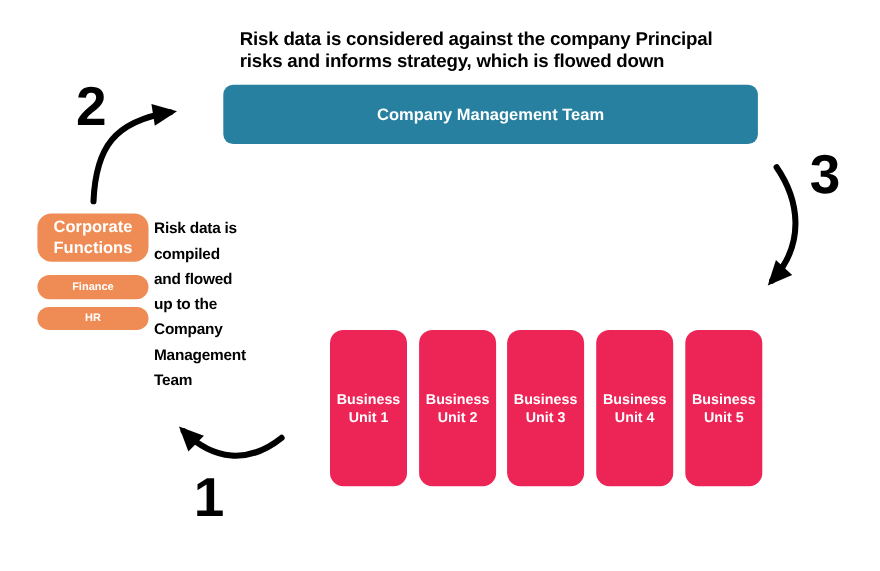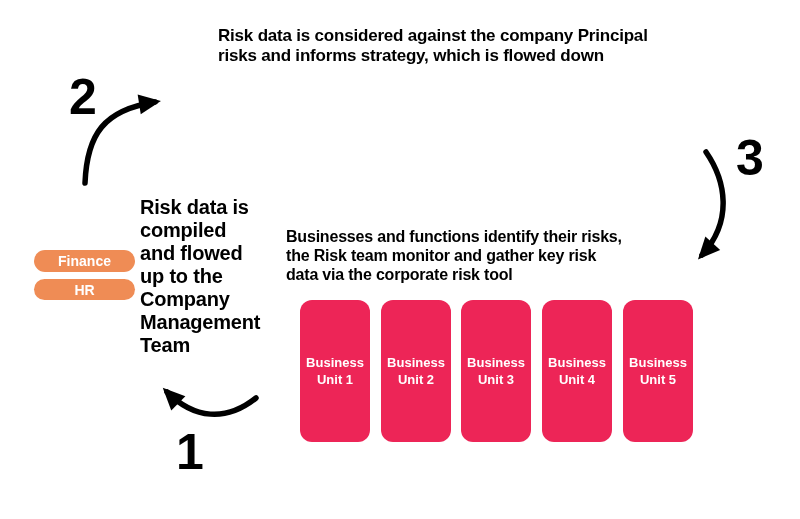--- a/index.html
+++ b/index.html
@@ -12,42 +12,42 @@
     overflow: hidden;
     color: #000;
   }
   .caption {
     position: absolute;
     font-weight: bold;
     color: #000000;
     white-space: pre-line;
   }
   .top-caption   { left: 218px; top: 26px;  font-size: 17px; line-height: 20px; letter-spacing: -0.2px; }
-  .left-caption  { left: 140px; top: 196px; font-size: 20px; line-height: 23px; letter-spacing: -0.2px; }
+  .left-caption  { left: 140px; top: 196px; font-size: 14px; line-height: 23px; letter-spacing: -0.2px; }
   .right-caption { left: 286px; top: 227px; font-size: 16px; line-height: 19px; letter-spacing: -0.2px; }
 
   .mgmt-bar {
     position: absolute;
     left: 203px; top: 77px;
     width: 486px; height: 54px;
     background: #27809F;
     border-radius: 9px;
     display: flex; align-items: center; justify-content: center;
     color: #ffffff; font-weight: bold; font-size: 15px;
   }
 
   .func-box {
     position: absolute;
     left: 34px; width: 101px;
     background: #EF8C55;
     color: #ffffff; font-weight: bold;
     display: flex; align-items: center; justify-content: center;
     text-align: center; white-space: pre-line;
     border-radius: 11px;
-    font-size: 14px;
+    font-size: 10px;
   }
   .func-corporate { top: 194px; height: 44px; font-size: 15px; line-height: 19px; border-radius: 13px; }
   .func-finance   { top: 250px; height: 22px; }
   .func-hr        { top: 279px; height: 21px; }
   .func-it        { top: 306px; height: 21px; }
   .func-et        { top: 332px; height: 21px; }
   .func-risk      { top: 362px; height: 22px; }
 
   .unit-box {
     position: absolute;
@@ -97,39 +97,41 @@
       </marker>
     </defs>
     <path d="M 85 183 C 87 134, 104 110, 155 102" fill="none" stroke="#000000" stroke-width="5.5" stroke-linecap="round" marker-end="url(#ah)"></path>
     <path d="M 706 152 C 726 181, 733 221, 702 255" fill="none" stroke="#000000" stroke-width="5.5" stroke-linecap="round" marker-end="url(#ah)"></path>
     <path d="M 256 398 C 226 422, 194 419, 167 392" fill="none" stroke="#000000" stroke-width="5.5" stroke-linecap="round" marker-end="url(#ah)"></path>
   </svg>
 
   <div class="caption top-caption">Risk data is considered against the company Principal
 risks and informs strategy, which is flowed down</div>
 
+  <div class="mgmt-bar">
+    <span>Company Management Team</span>
+  </div>
 
   <div class="step-num step-2">2</div>
   <div class="step-num step-3">3</div>
   <div class="step-num step-1">1</div>
 
+  <div class="func-box func-corporate">Corporate
+Functions</div>
   <div class="func-box func-finance">Finance</div>
   <div class="func-box func-hr">HR</div>
 
   <div class="caption left-caption">Risk data is
 compiled
 and flowed
 up to the
 Company
 Management
 Team</div>
 
-  <div class="caption right-caption">Businesses and functions identify their risks,
-the Risk team monitor and gather key risk
-data via the corporate risk tool</div>
 
   <div class="unit-box unit-1">Business
 Unit 1</div>
   <div class="unit-box unit-2">Business
 Unit 2</div>
   <div class="unit-box unit-3">Business
 Unit 3</div>
   <div class="unit-box unit-4">Business
 Unit 4</div>
   <div class="unit-box unit-5">Business

